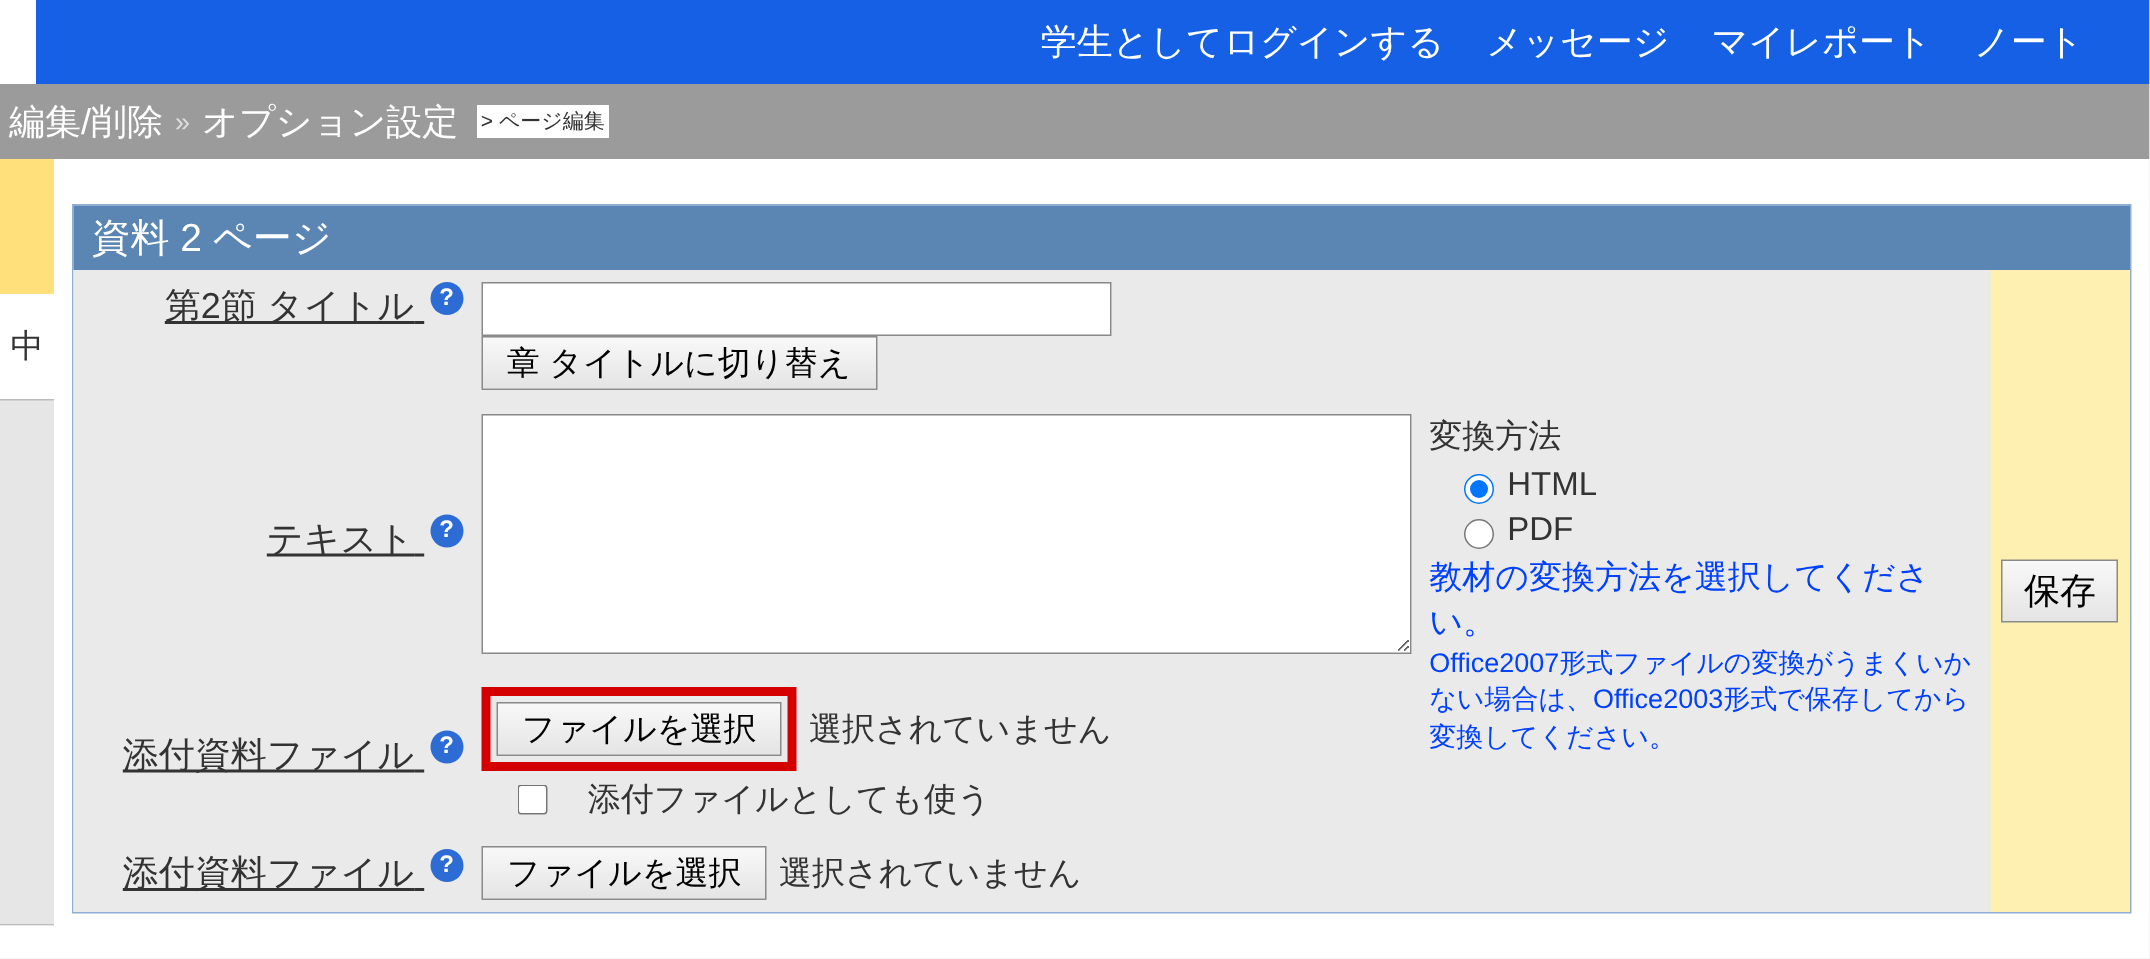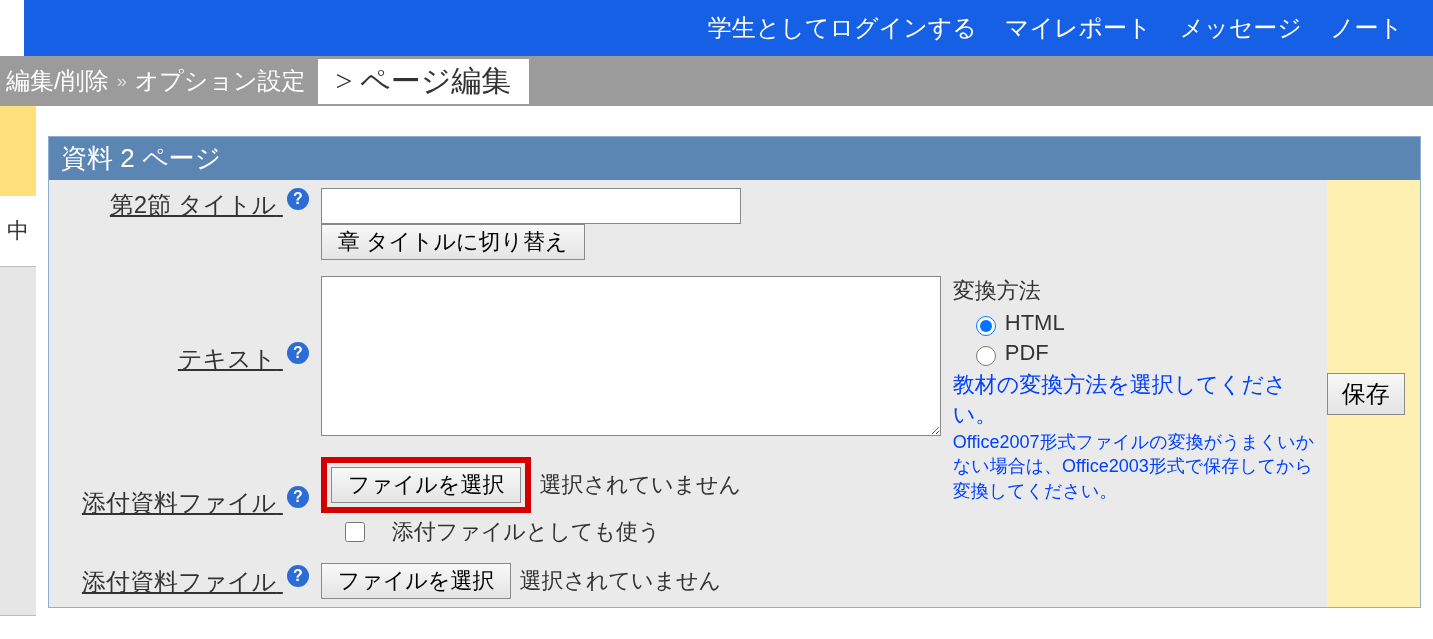--- a/index.html
+++ b/index.html
@@ -11,43 +11,42 @@
     background: #fff;
     width: 1433px;
   }
   .topbar {
     background: #1560e5;
     color: #fff;
     height: 56px;
     display: flex;
     justify-content: flex-end;
     align-items: center;
-    padding-right: 30px;
+    padding-right: 44px;
     gap: 28px;
     font-size: 24px;
     margin-left: 24px;
   }
   .topbar span { cursor: pointer; }
   .breadcrumb {
     background: #9b9b9b;
     color: #fff;
     height: 50px;
     display: flex;
     align-items: center;
     font-size: 24px;
   }
   .breadcrumb .bc-item { padding: 0 6px; cursor: pointer; }
   .breadcrumb .sep { color: #dedede; padding: 0 2px; font-size: 18px; }
   .breadcrumb .bc-current {
     background: #fff;
     color: #333;
-    padding: 2px 18px;
+    padding: 2px 3px;
     margin-left: 6px;
-    font-size: 30px;
-    font-family: Liberation Serif, serif;
+    font-size: 14px;
   }
   .outer {
     display: flex;
   }
   .left-gutter {
     width: 36px;
     display: flex;
     flex-direction: column;
   }
   .left-gutter .yellow { background: #ffe07a; height: 90px; }
@@ -132,20 +131,21 @@
   .checkbox-row { margin-top: 4px; display:flex; align-items:center; gap:24px; font-size:22px; margin-left:20px;}
   .conv-col { padding: 8px 10px; font-size: 22px; min-width: 380px;}
   .conv-col .radio-row { margin: 4px 0 4px 18px; display:flex; align-items:flex-end; gap:6px; }
   .conv-link { color: #0040ff; font-size: 22px; text-decoration: none; cursor:pointer;}
   .conv-note { color: #0040ff; font-size: 18px; line-height: 1.35; }
   .save-col {
     width: 100px;
     background: #fef0b0;
     display: flex;
     align-items: center;
+    justify-content: center;
   }
   .save-btn {
     font-size: 24px;
     padding: 4px 14px;
     background: linear-gradient(#f8f8f8,#e4e4e4);
     border: 1px solid #8a8a8a;
     cursor: pointer;
   }
   .highlight-box {
     border: 6px solid #d40000;
@@ -153,22 +153,22 @@
     padding: 4px;
   }
   .row-sep td { border-top: 0px solid #ccc; }
   input[type=checkbox], input[type=radio] { width:20px; height:20px; }
 </style>
 </head>
 <body>
 
 <div class="topbar">
   <span>学生としてログインする</span>
+  <span>メッセージ</span>
   <span>マイレポート</span>
-  <span>メッセージ</span>
   <span>ノート</span>
 </div>
 
 <div class="breadcrumb">
   <span class="bc-item">編集/削除</span>
   <span class="sep">»</span>
   <span class="bc-item">オプション設定</span>
   <span class="bc-current">
     <span>&gt;</span>
     <span>ページ編集</span>

